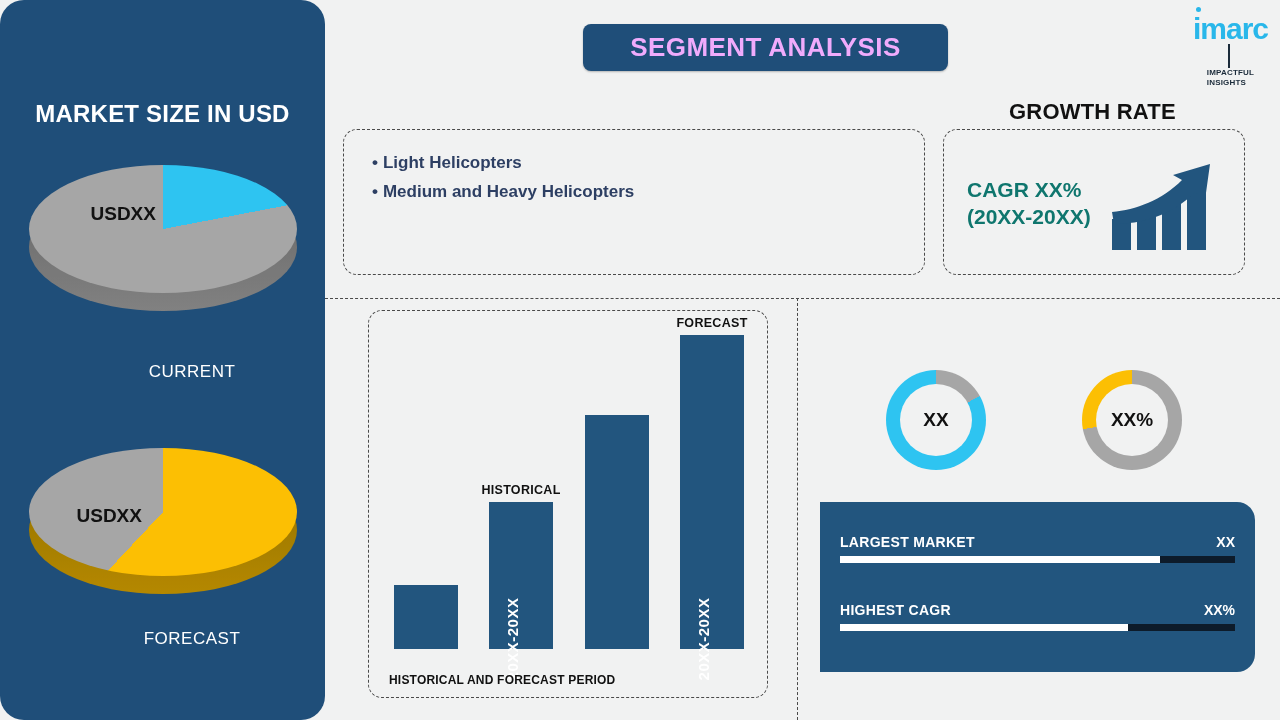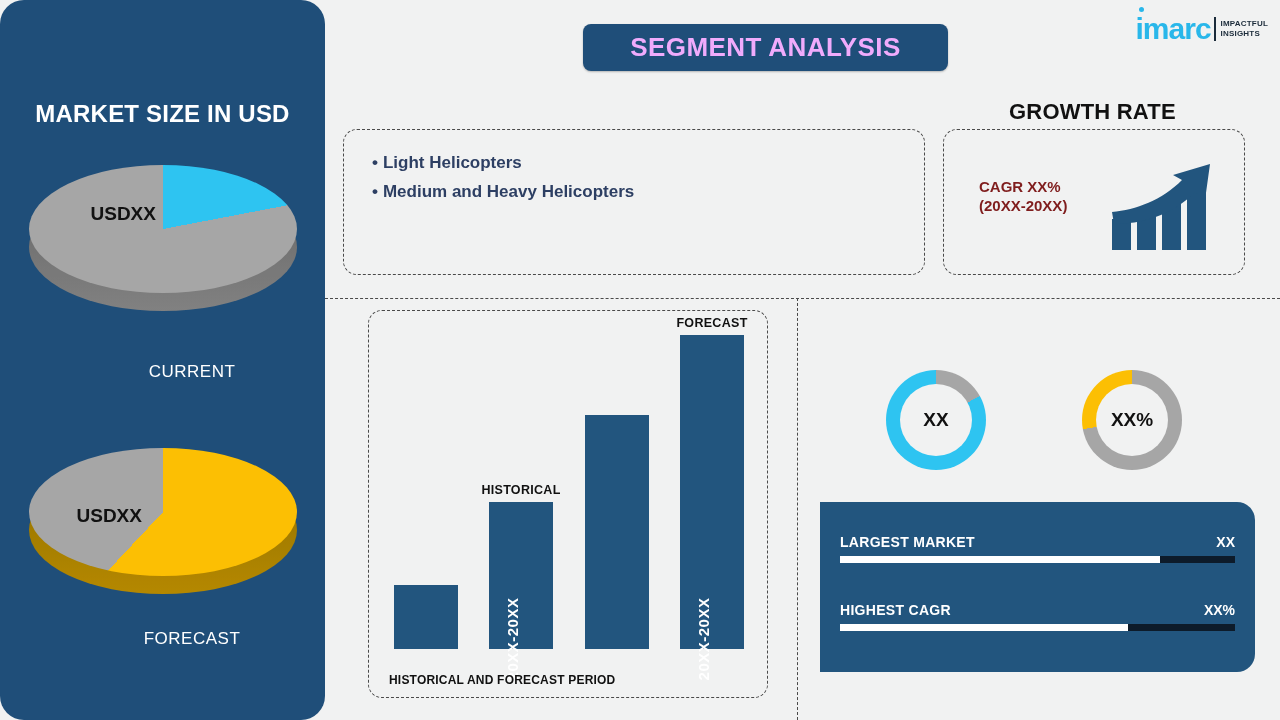--- a/index.html
+++ b/index.html
@@ -57,21 +57,21 @@
     background: #1f4e79;
     border-radius: 8px;
     display: flex; align-items: center; justify-content: center;
     box-shadow: 0 1px 2px rgba(0,0,0,.25);
   }
   .title-bar span {
     color: #f0abfc; font-size: 26px; font-weight: bold; letter-spacing: .4px;
   }
 
   
-  .logo { position: absolute; right: 12px; top: 14px; display: flex; align-items: center; }
+  .logo { position: absolute; right: 12px; top: 14px; display: flex; align-items: center; flex-direction: column; }
   .logo-mark { position: relative; font-size: 30px; font-weight: bold; color: #29b7ea; line-height: 1; letter-spacing: -1px; }
   .logo-dot { position: absolute; left: 3px; top: -7px; width: 5px; height: 5px; border-radius: 50%; background: #29b7ea; }
   .logo-div { width: 2px; height: 24px; background: #1b2b3a; margin: 0 5px 0 3px; }
   .logo-sub { font-size: 8px; font-weight: bold; color: #1b2b3a; line-height: 1.25; letter-spacing: .2px; }
 
   
   .sec-h {
     position: absolute; font-size: 22px; font-weight: bold; color: #111111;
     letter-spacing: .2px;
   }
@@ -84,22 +84,22 @@
   }
 
   .bullets { position: absolute; left: 28px; top: 18px; }
   .bullet {
     font-size: 17px; font-weight: bold; color: #2d3f63;
     line-height: 1.72; white-space: nowrap;
   }
   .bullet .dot { margin-right: 5px; }
 
   .cagr-text {
-    position: absolute; left: 35px; top: 47px;
-    font-size: 15px; font-weight: bold; color: #7f1d1d; line-height: 1.28;
+    position: absolute; left: 23px; top: 47px;
+    font-size: 21px; font-weight: bold; color: #0f766e; line-height: 1.28;
   }
 
   
   .h-div { position: absolute; left: 0; top: 298px; width: 955px; border-top: 1.6px dashed #4a4a4a; }
   .v-div { position: absolute; left: 472px; top: 298px; height: 422px; border-left: 1.6px dashed #4a4a4a; }
 
   
   .bar {
     position: absolute; background: #22557e; bottom: 0;
   }

